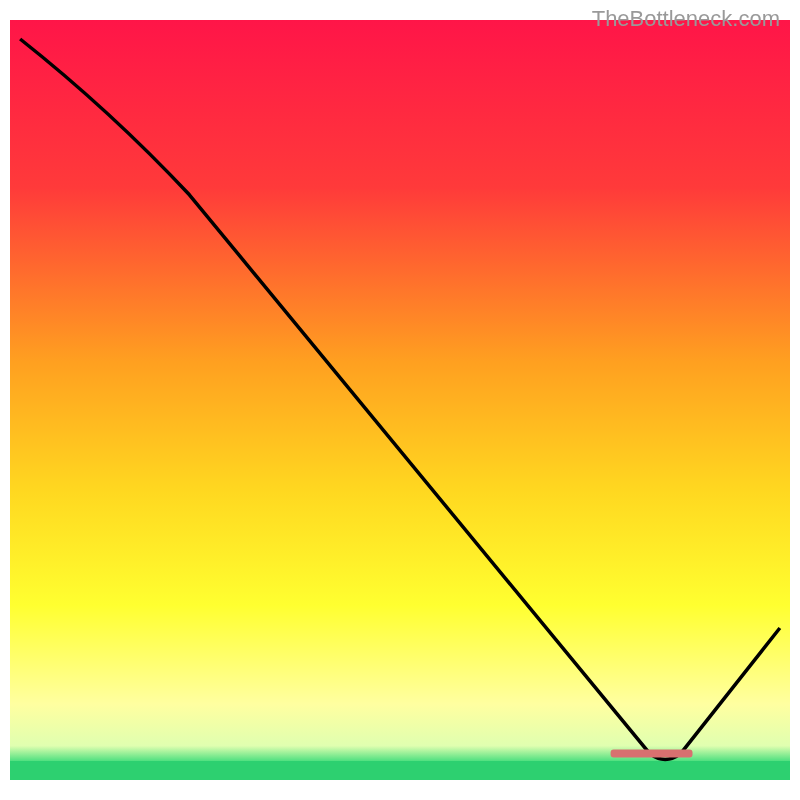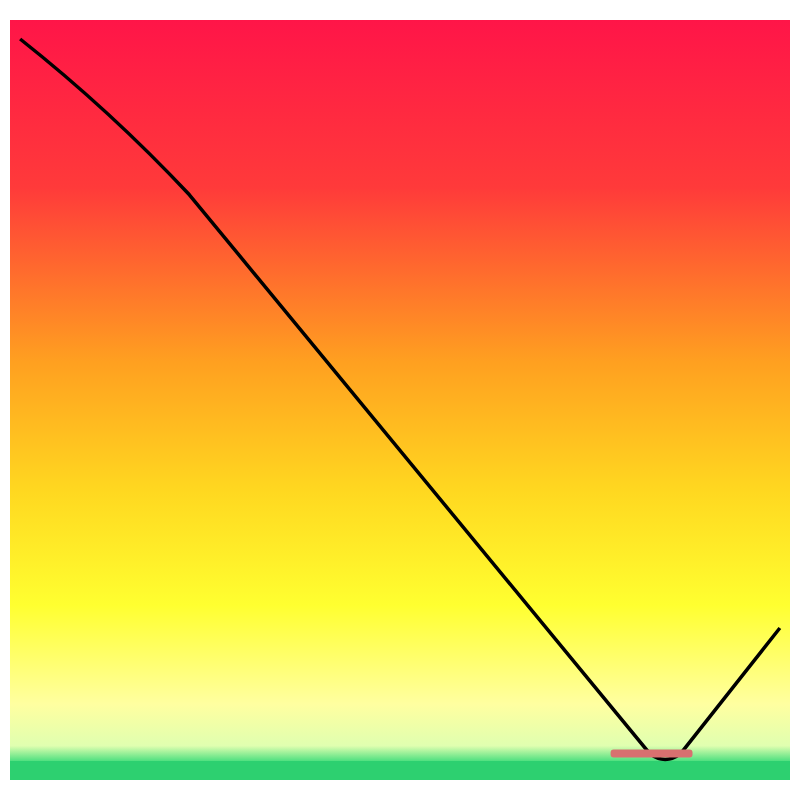--- a/index.html
+++ b/index.html
@@ -24,20 +24,21 @@
       z-index: 10;
     }
     svg {
       display: block;
     }
   </style>
 </head>
 <body>
 
 <div class="chart-container">
+  <div class="watermark">TheBottleneck.com</div>
   <svg width="800" height="800">
     <defs>
       <linearGradient id="bgGradient" x1="0%" y1="0%" x2="0%" y2="100%">
       <stop offset="0%" stop-color="#ff1548"></stop>
           <stop offset="22%" stop-color="#ff3a3a"></stop>
           <stop offset="45%" stop-color="#ffa020"></stop>
           <stop offset="62%" stop-color="#ffd820"></stop>
           <stop offset="77%" stop-color="#ffff30"></stop>
           <stop offset="90%" stop-color="#ffffa0"></stop>
           <stop offset="95.5%" stop-color="#e0ffb0"></stop>

